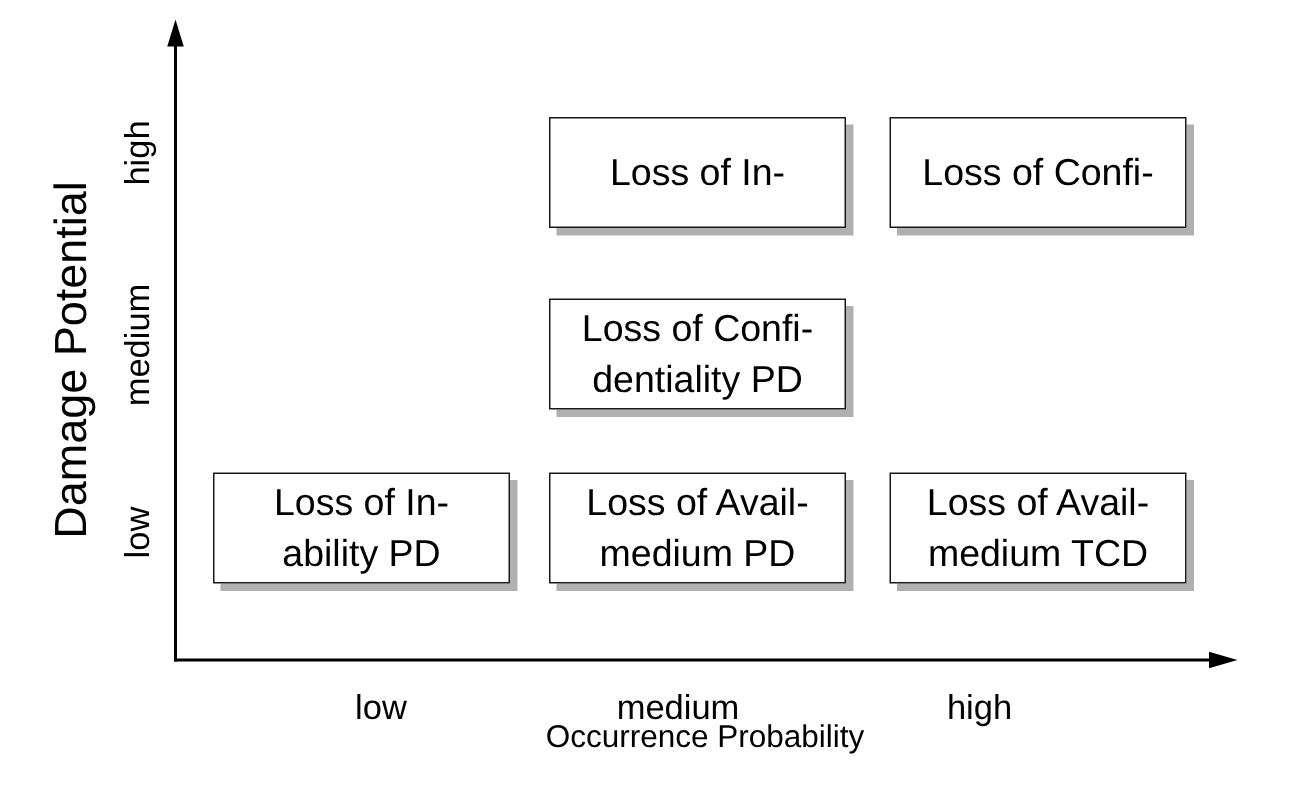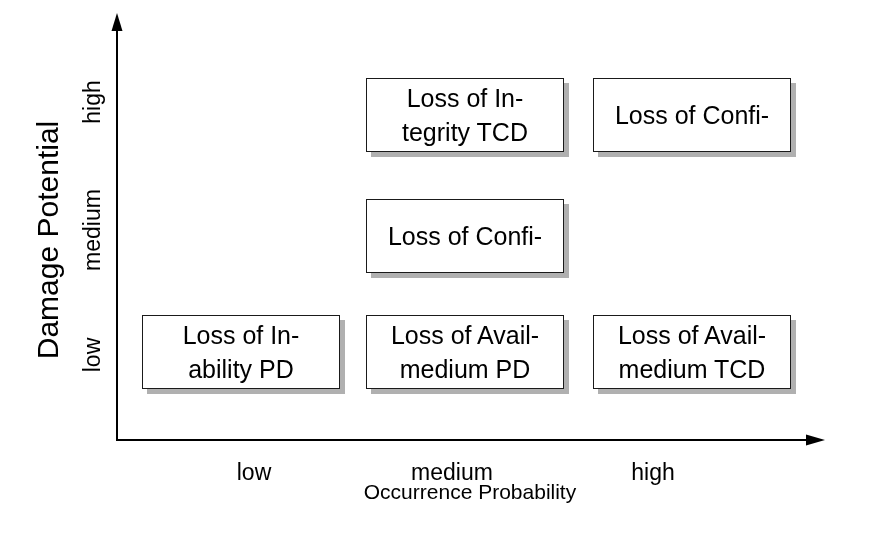--- a/index.html
+++ b/index.html
@@ -100,27 +100,27 @@
   <div class="rotated y-tick y-tick-medium">medium</div>
   <div class="rotated y-tick y-tick-low">low</div>
 
   <div class="centered x-tick x-tick-low">low</div>
   <div class="centered x-tick x-tick-medium">medium</div>
   <div class="centered x-tick x-tick-high">high</div>
   <div class="centered x-title">Occurrence Probability</div>
 
   <div class="node col-med row-high">
     <span>Loss of In-</span>
-    <span>tegrity TCD</span>
   </div>
   <div class="node col-high row-high">
     <span>Loss of Confi-</span>
   </div>
   <div class="node col-med row-med">
     <span>Loss of Confi-</span>
+    <span>dentiality PD</span>
   </div>
   <div class="node col-low row-low">
     <span>Loss of In-</span>
     <span>ability PD</span>
   </div>
   <div class="node col-med row-low">
     <span>Loss of Avail-</span>
     <span>medium PD</span>
   </div>
   <div class="node col-high row-low">

